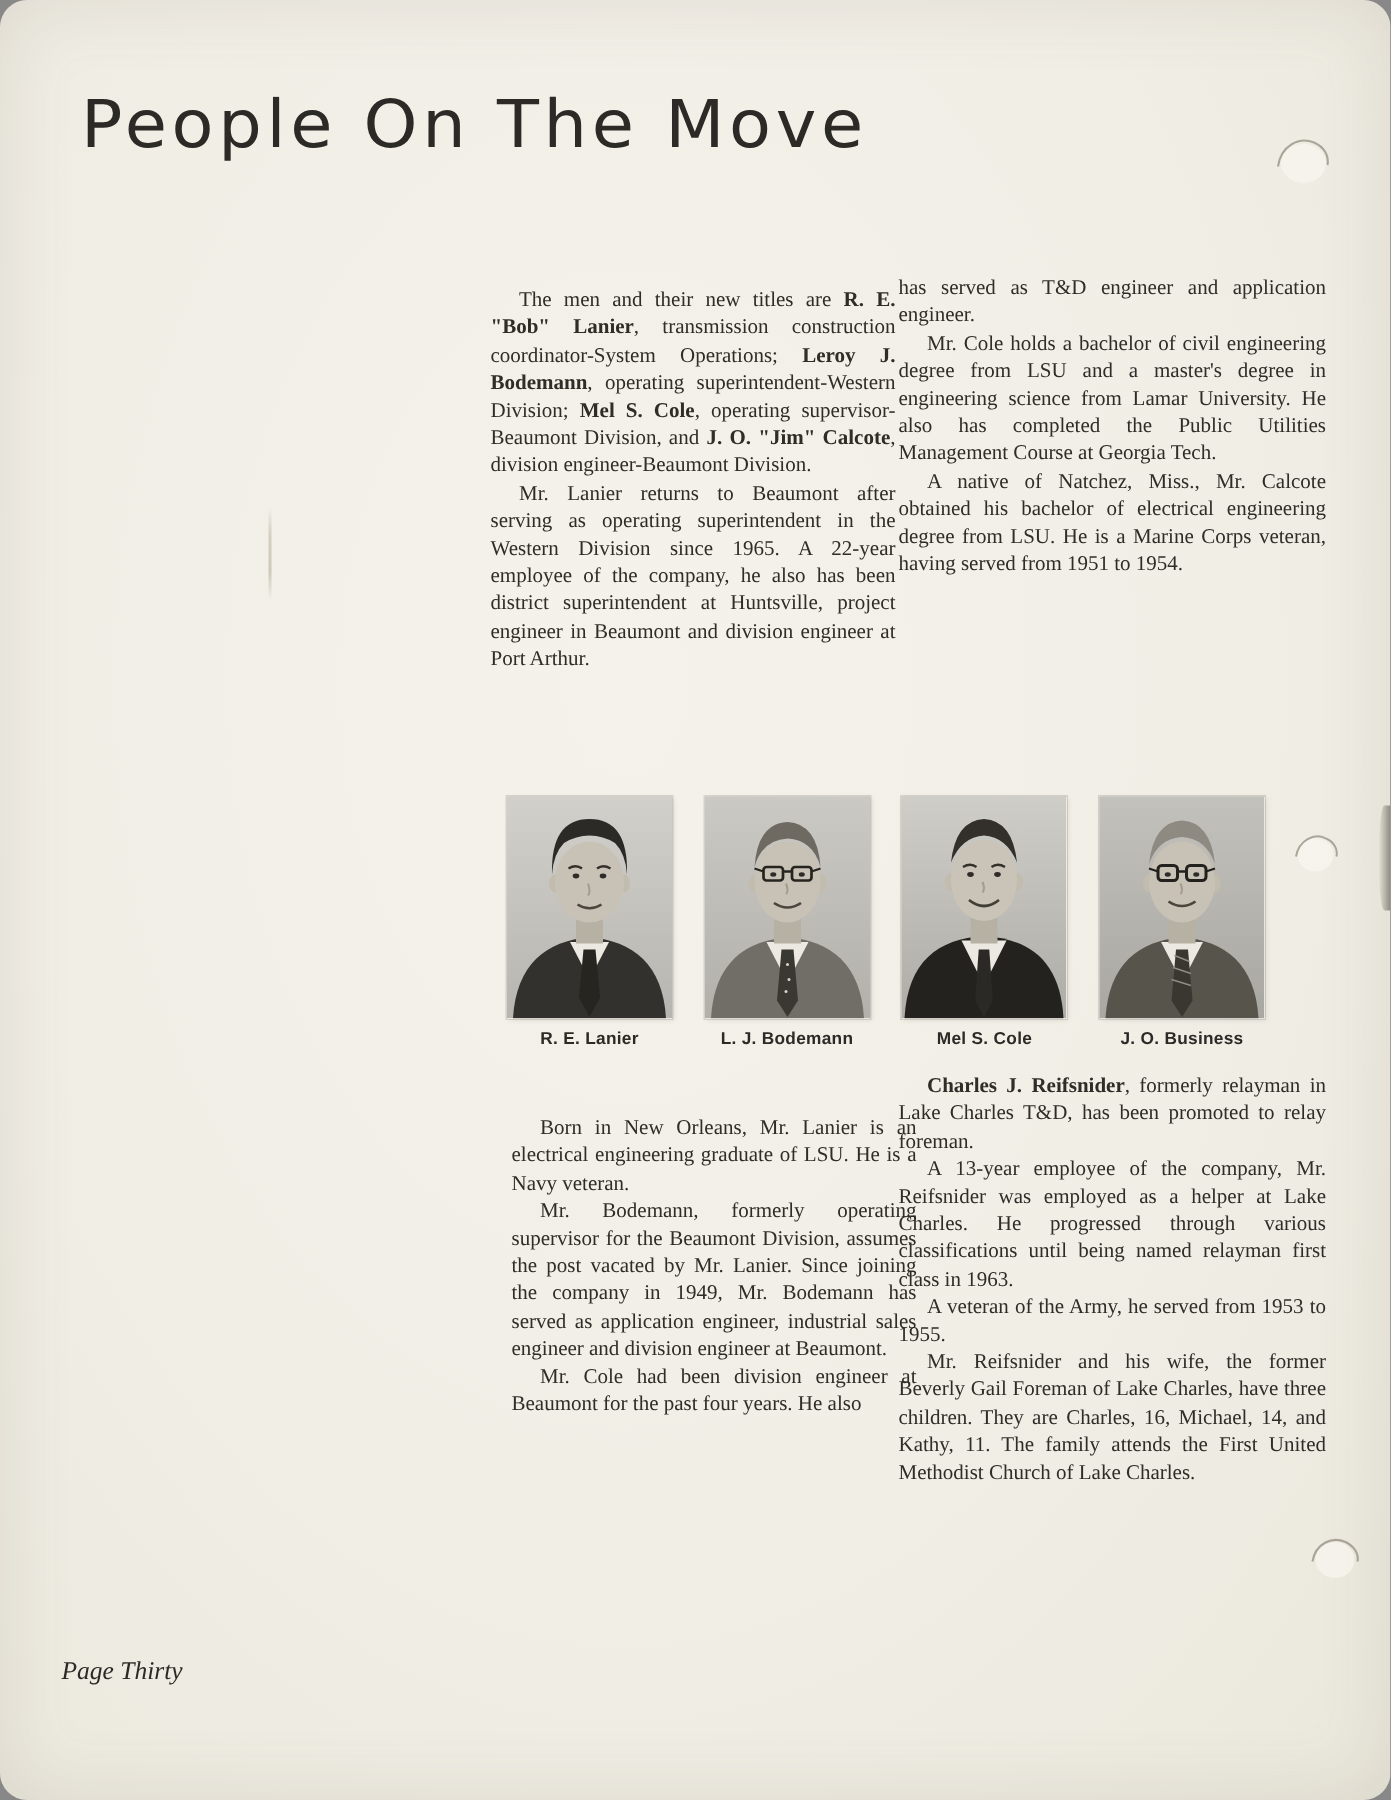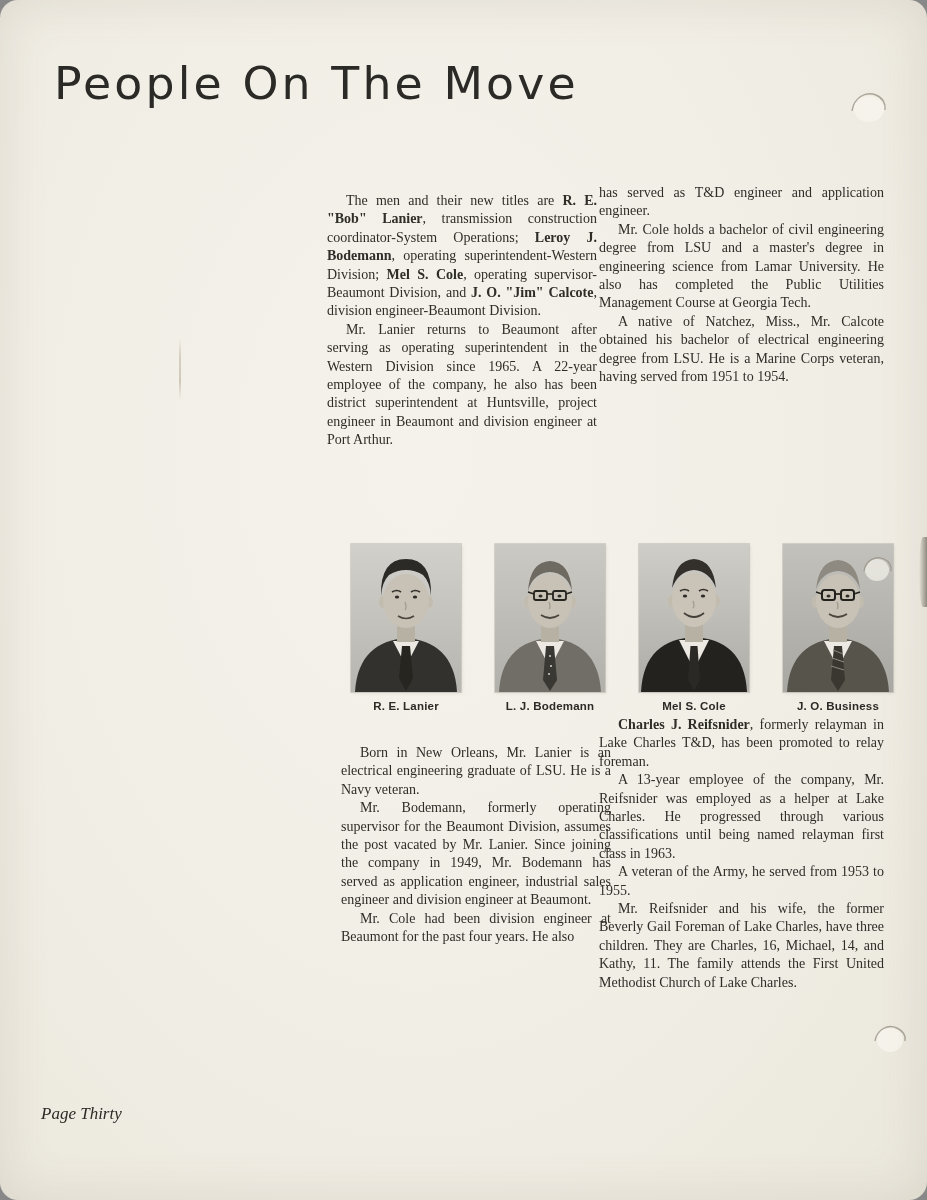--- a/index.html
+++ b/index.html
@@ -34,21 +34,21 @@
   .col p.indent{text-indent:19px;}
   .col .b{font-weight:bold;}
   .col-upper-left{left:327px;top:192px;width:270px;}
   .col-upper-right{left:599px;top:184px;width:285px;}
   .col-lower-left{left:341px;top:744px;width:270px;}
   .col-lower-right{left:599px;top:716px;width:285px;}
   .photo-row{
     position:absolute;left:334px;top:527px;width:513px;
     display:flex;justify-content:space-between;
   }
-  .photo-fig{margin:17px;padding:0;width:110px;}
+  .photo-fig{margin:4px;padding:0;width:110px;}
   .photo{
     width:110px;height:148px;overflow:hidden;
     box-shadow:0 0 0 1px rgba(90,85,75,.18), 1px 1px 3px rgba(90,85,75,.15);
   }
   .photo svg{display:block;}
   .caption{
     margin-top:8px;
     font-family:"Liberation Sans", sans-serif;
     font-weight:bold;
     font-size:11.5px;

